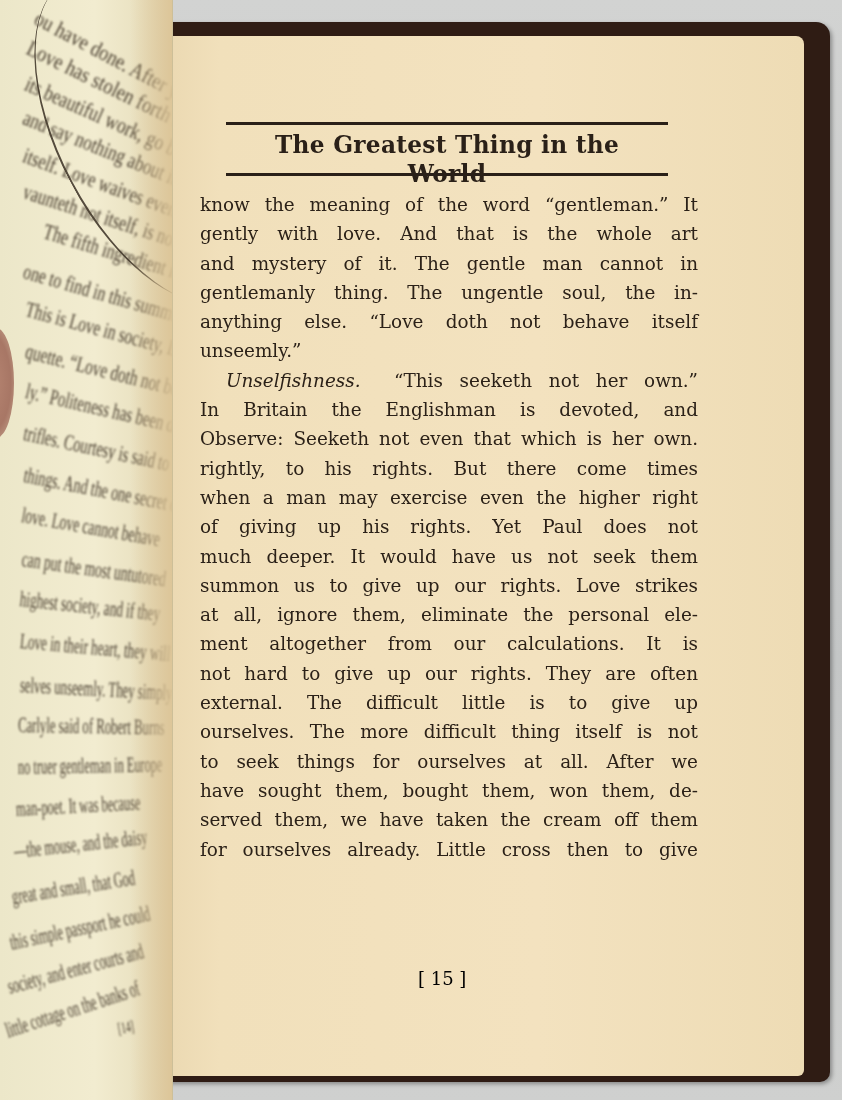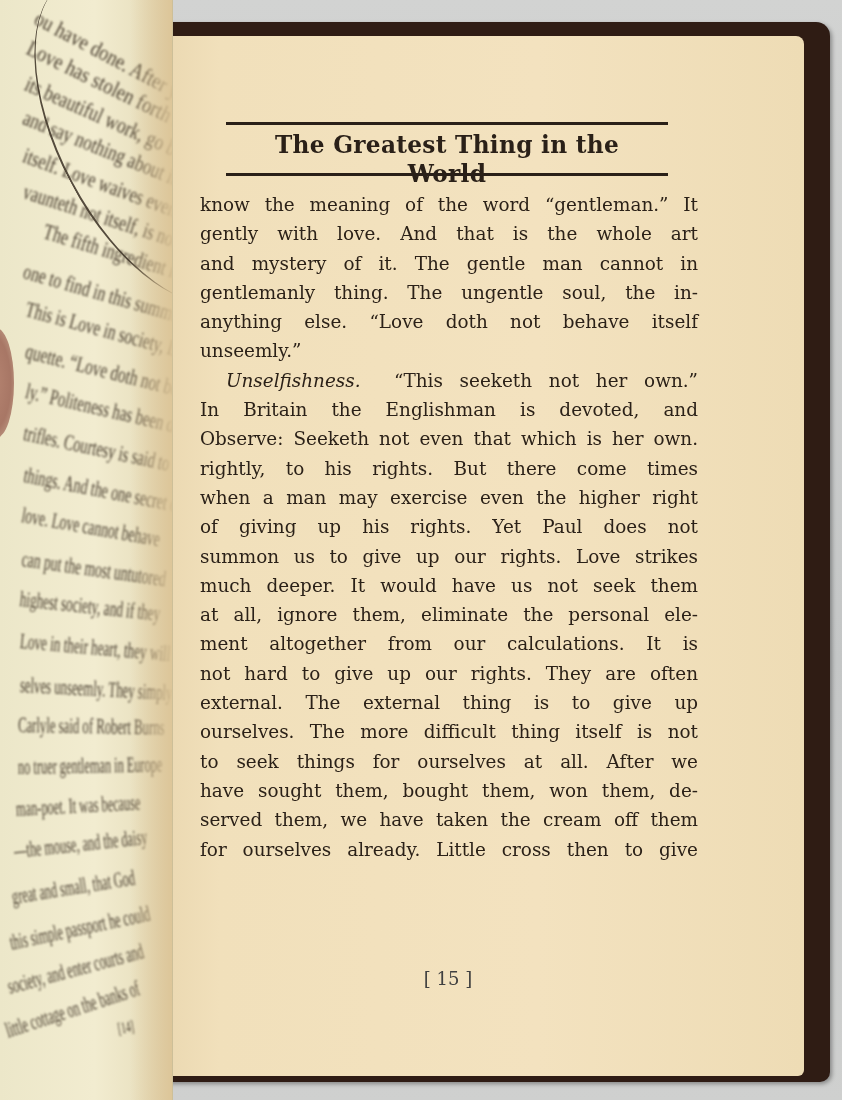--- a/index.html
+++ b/index.html
@@ -85,24 +85,24 @@
       padding-left: 8px;
     }
     .line .italic {
       font-style: italic;
     }
     .folio {
       position: absolute;
       left: 418px;
       top: 968px;
       width: 60px;
-      text-align: center;
+      text-align: left;
       font-family: "DejaVu Serif", serif;
       font-size: 18px;
-      color: #404040;
+      color: #000000;
     }
     
     .left-page {
       position: absolute;
       left: 0;
       top: 0;
       width: 172px;
       height: 1100px;
       background: linear-gradient(90deg, #ece7c9 0%, #f2ecd0 55%, #eae2c2 80%, #e2d6b4 100%);
       border-right: 1px solid #cdbf98;
@@ -174,26 +174,26 @@
   <div class="line">anything else.  “Love doth not behave itself</div>
   <div class="line last">unseemly.”</div>
   <div class="line indent" style="padding-left:26px;">
     <span class="italic">Unselfishness.</span>&nbsp;&nbsp;<span>“This seeketh not her own.”</span>
   </div>
   <div class="line">In Britain the Englishman is devoted, and</div>
   <div class="line">Observe: Seeketh not even that which is her own.</div>
   <div class="line">rightly, to his rights.  But there come times</div>
   <div class="line">when a man may exercise even the higher right</div>
   <div class="line">of giving up his rights.  Yet Paul does not</div>
+  <div class="line">much deeper.  It would have us not seek them</div>
   <div class="line">summon us to give up our rights.  Love strikes</div>
-  <div class="line">much deeper.  It would have us not seek them</div>
   <div class="line">at all, ignore them, eliminate the personal ele-</div>
   <div class="line">ment altogether from our calculations.  It is</div>
   <div class="line">not hard to give up our rights.  They are often</div>
-  <div class="line">external.  The external thing is to give up</div>
+  <div class="line">external.  The difficult little is to give up</div>
   <div class="line">ourselves.  The more difficult thing itself is not</div>
   <div class="line">to seek things for ourselves at all.  After we</div>
   <div class="line">have sought them, bought them, won them, de-</div>
   <div class="line">served them, we have taken the cream off them</div>
   <div class="line">for ourselves already.  Little cross then to give</div>
 </div>
 
 <div class="folio">[ 15 ]</div>
 
 <div class="left-page">

